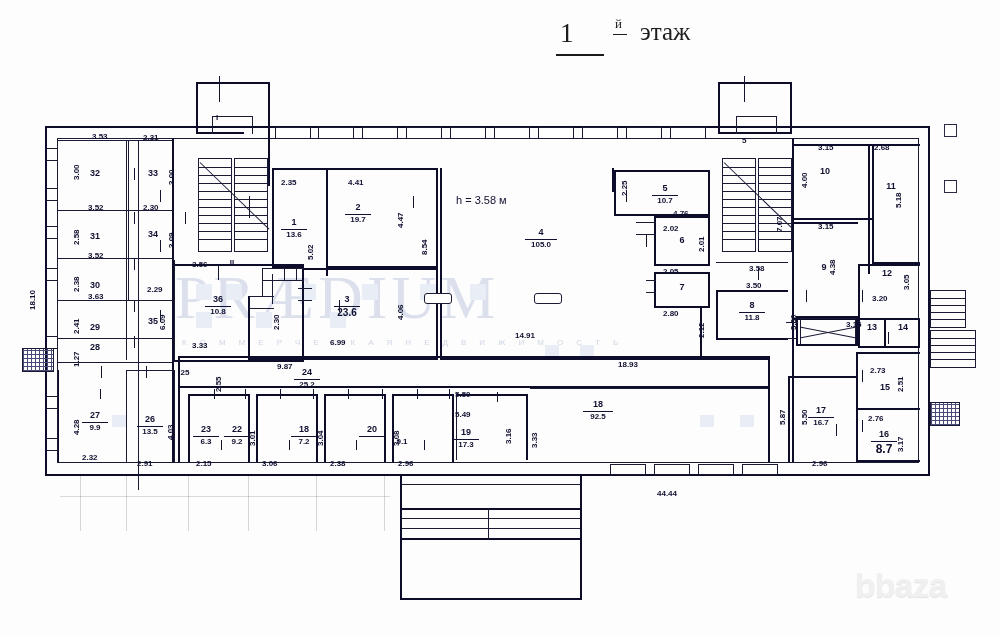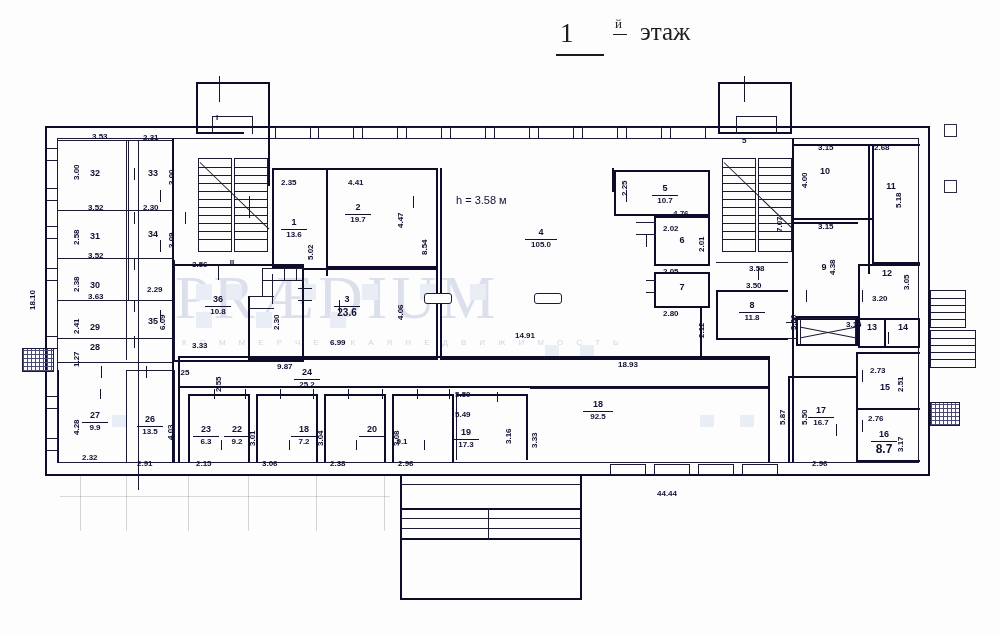--- a/index.html
+++ b/index.html
@@ -76,20 +76,21 @@
   <div id="title">
     <span class="num">1</span>
     <span class="numrule"></span>
     <span class="sup">й</span>
     <span class="supbar"></span>
     <span class="word">этаж</span>
   </div>
 
   <div class="wm-prae">PRÆDIUM</div>
   <div class="wm-prae-sub">К О М М Е Р Ч Е С К А Я   Н Е Д В И Ж И М О С Т Ь</div>
+  <div class="wm-bbaza">bbaza</div>
 
   <div class="wm-sq" style="left:196px;top:284px;width:16px;height:16px;"></div>
   <div class="wm-sq" style="left:226px;top:284px;width:16px;height:16px;"></div>
   <div class="wm-sq" style="left:300px;top:284px;width:16px;height:16px;"></div>
   <div class="wm-sq" style="left:362px;top:284px;width:16px;height:16px;"></div>
   <div class="wm-sq" style="left:420px;top:284px;width:16px;height:16px;"></div>
   <div class="wm-sq" style="left:470px;top:284px;width:16px;height:16px;"></div>
   <div class="wm-sq" style="left:196px;top:312px;width:16px;height:16px;"></div>
   <div class="wm-sq" style="left:256px;top:312px;width:16px;height:16px;"></div>
   <div class="wm-sq" style="left:330px;top:312px;width:16px;height:16px;"></div>

